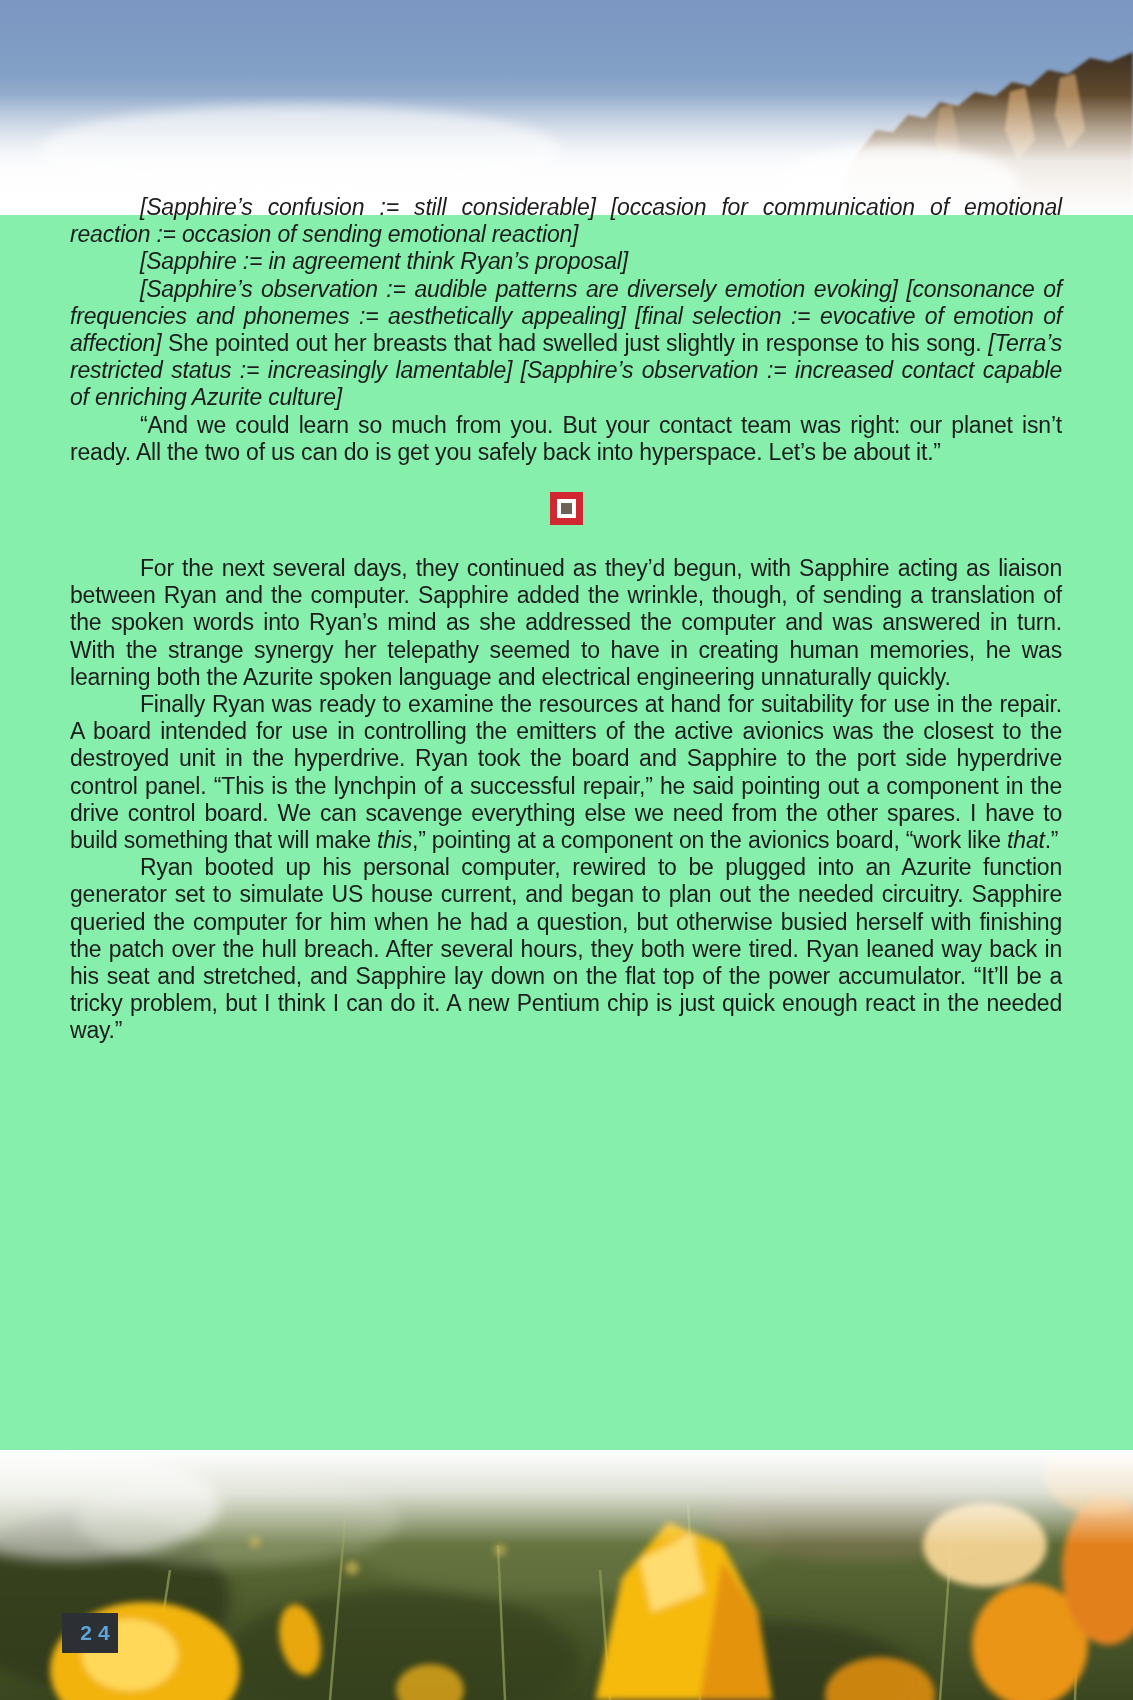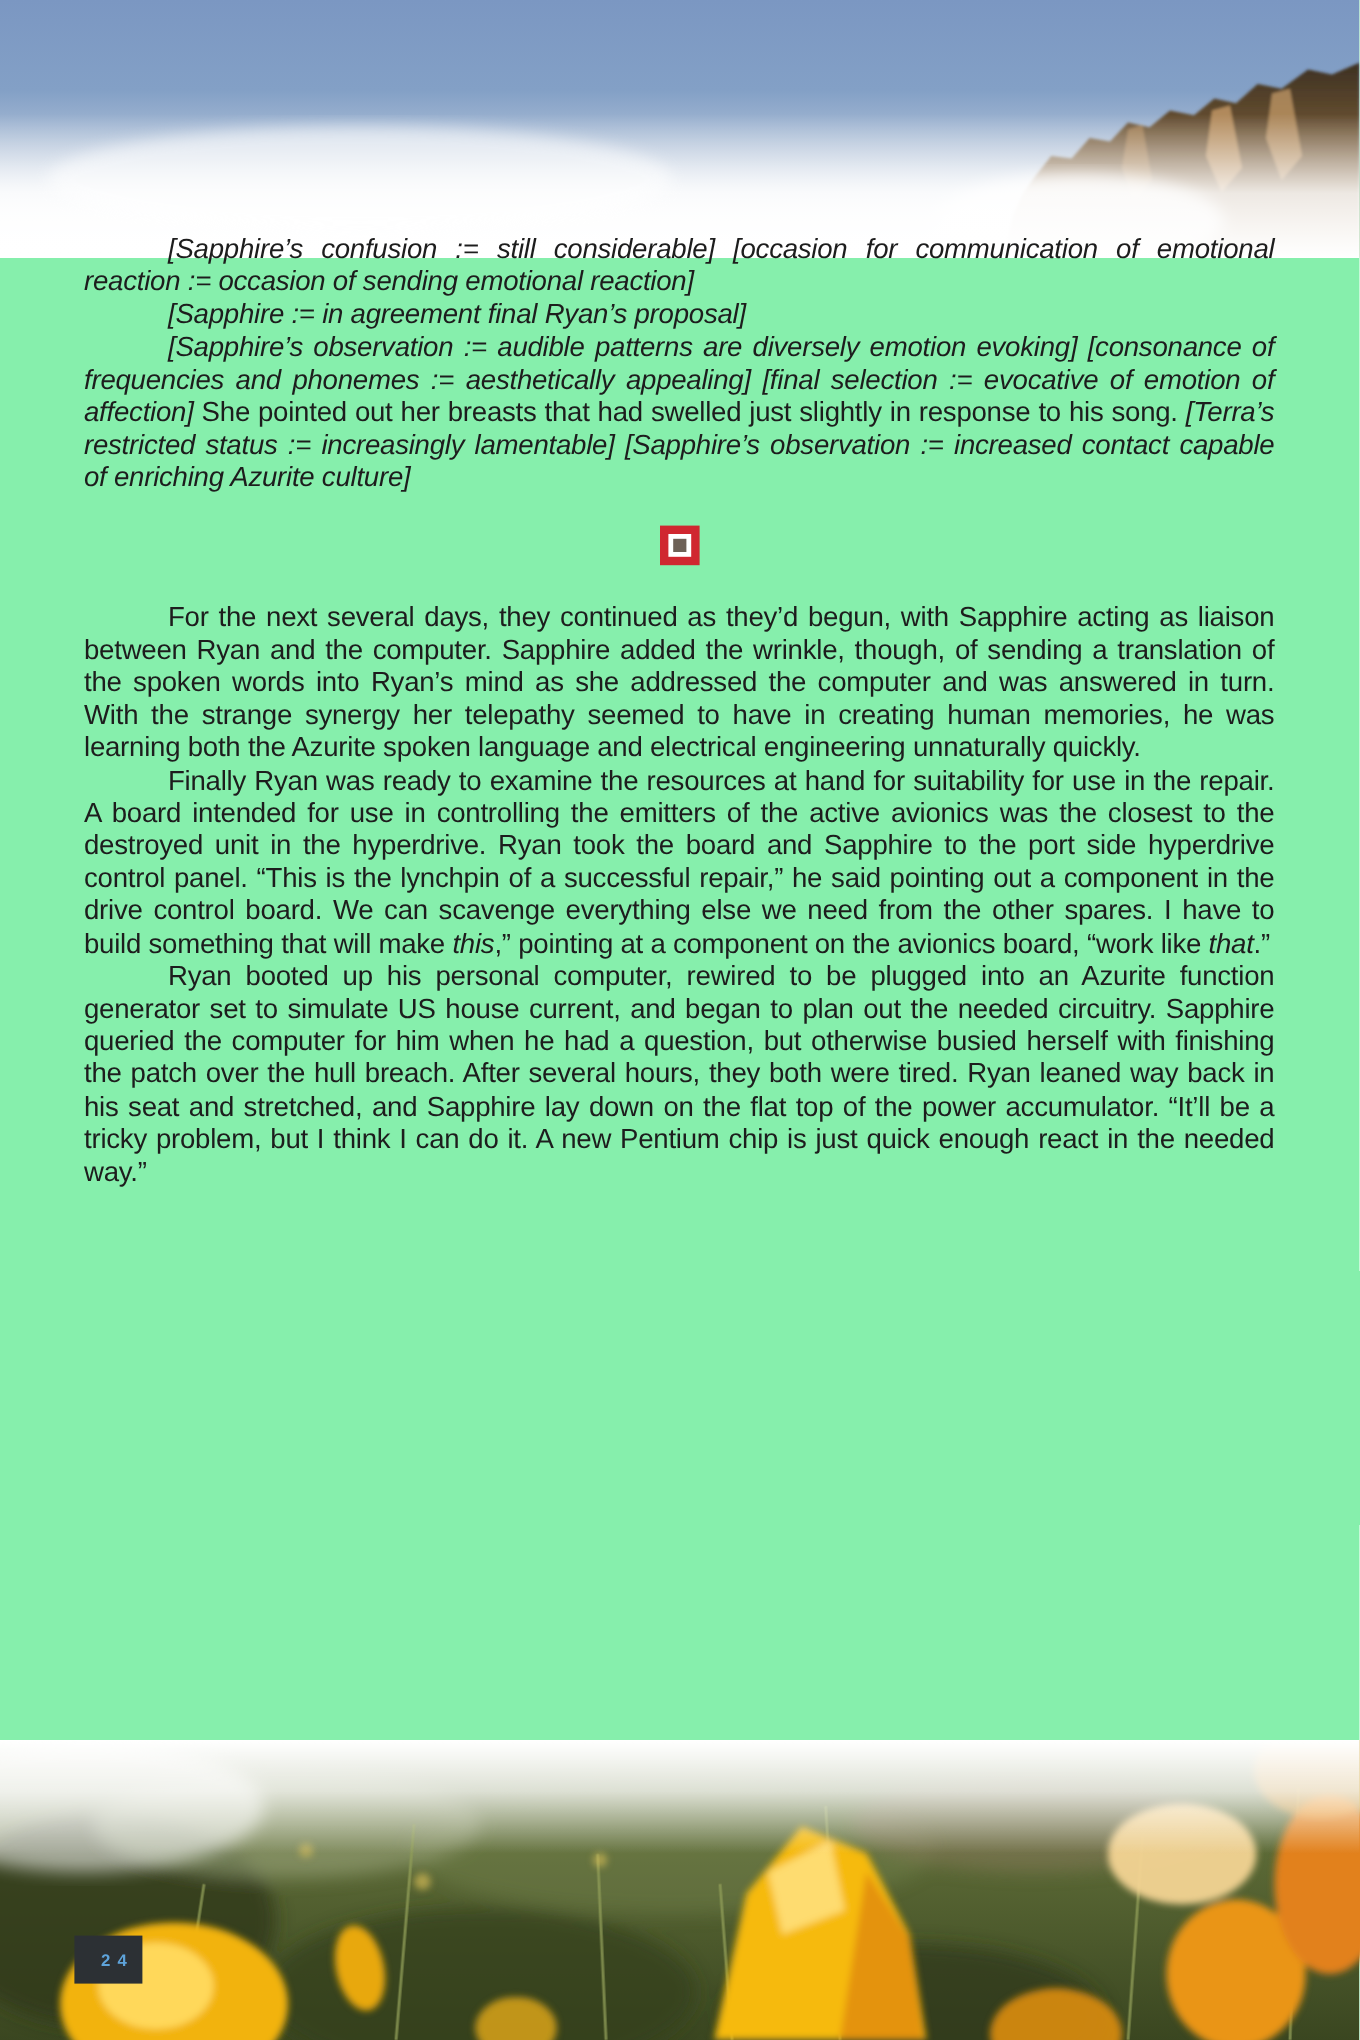--- a/index.html
+++ b/index.html
@@ -21,21 +21,21 @@
   }
   .para{margin:0;text-indent:70px;}
   .it{font-style:italic;}
   .divider-row{display:flex;justify-content:center;margin:26px 0 30px 0;}
   .sq-outer{width:33px;height:33px;display:flex;align-items:center;justify-content:center;}
   .sq-mid{width:19px;height:19px;display:flex;align-items:center;justify-content:center;background:#ffffff;}
   .sq-core{width:11px;height:11px;}
   .page-number{
     position:absolute;left:62px;top:1613px;width:56px;height:40px;z-index:4;
     display:flex;align-items:center;justify-content:center;
-    font-weight:bold;font-size:14px;letter-spacing:6px;padding-left:16px;box-sizing:border-box;
+    font-weight:bold;font-size:21px;letter-spacing:6px;padding-left:16px;box-sizing:border-box;
   }
 </style>
 </head>
 <body>
 
 <div class="page">
 
   <div class="header-art">
     <svg width="1133" height="215" viewBox="0 0 1133 215" xmlns="http://www.w3.org/2000/svg">
       <defs>
@@ -73,22 +73,23 @@
       </g>
       <ellipse cx="900" cy="185" rx="120" ry="40" fill="#ffffff" opacity="0.8" filter="url(#soft2)"></ellipse>
       <rect x="0" y="95" width="1133" height="120" fill="url(#fog)"></rect>
       <ellipse cx="300" cy="150" rx="260" ry="45" fill="#ffffff" opacity="0.55" filter="url(#soft2)"></ellipse>
     </svg>
   </div>
 
   <div class="body-text" style="color: rgb(29, 29, 29);">
     <div class="section">
         <p class="para"><span class="it">[Sapphire’s confusion := still considerable] [occasion for communication of emotional reaction := occasion of sending emotional reaction]</span></p>
-        <p class="para"><span class="it">[Sapphire := in agreement final Ryan’s proposal]</span></p>
+        <p class="para"><span class="it">[Sapphire := in agreement think Ryan’s proposal]</span></p>
         <p class="para"><span class="it">[Sapphire’s observation := audible patterns are diversely emotion evoking] [consonance of frequencies and phonemes := aesthetically appealing] [final selection := evocative of emotion of affection] </span><span>She pointed out her breasts that had swelled just slightly in response to his song. </span><span class="it">[Terra’s restricted status := increasingly lamentable] [Sapphire’s observation := increased contact capable of enriching Azurite culture]</span></p>
+        <p class="para"><span>“And we could learn so much from you. But your contact team was right: our planet isn’t ready. All the two of us can do is get you safely back into hyperspace. Let’s be about it.”</span></p>
       </div>
     <div class="divider-row">
       <div class="sq-outer" style="background: rgb(208, 39, 48);">
         <div class="sq-mid">
           <div class="sq-core" style="background: rgb(110, 97, 87);"></div>
         </div>
       </div>
     </div>
     <div class="section">
         <p class="para"><span>For the next several days, they continued as they’d begun, with Sapphire acting as liaison between Ryan and the computer. Sapphire added the wrinkle, though, of sending a translation of the spoken words into Ryan’s mind as she addressed the computer and was answered in turn. With the strange synergy her telepathy seemed to have in creating human memories, he was learning both the Azurite spoken language and electrical engineering unnaturally quickly.</span></p>

